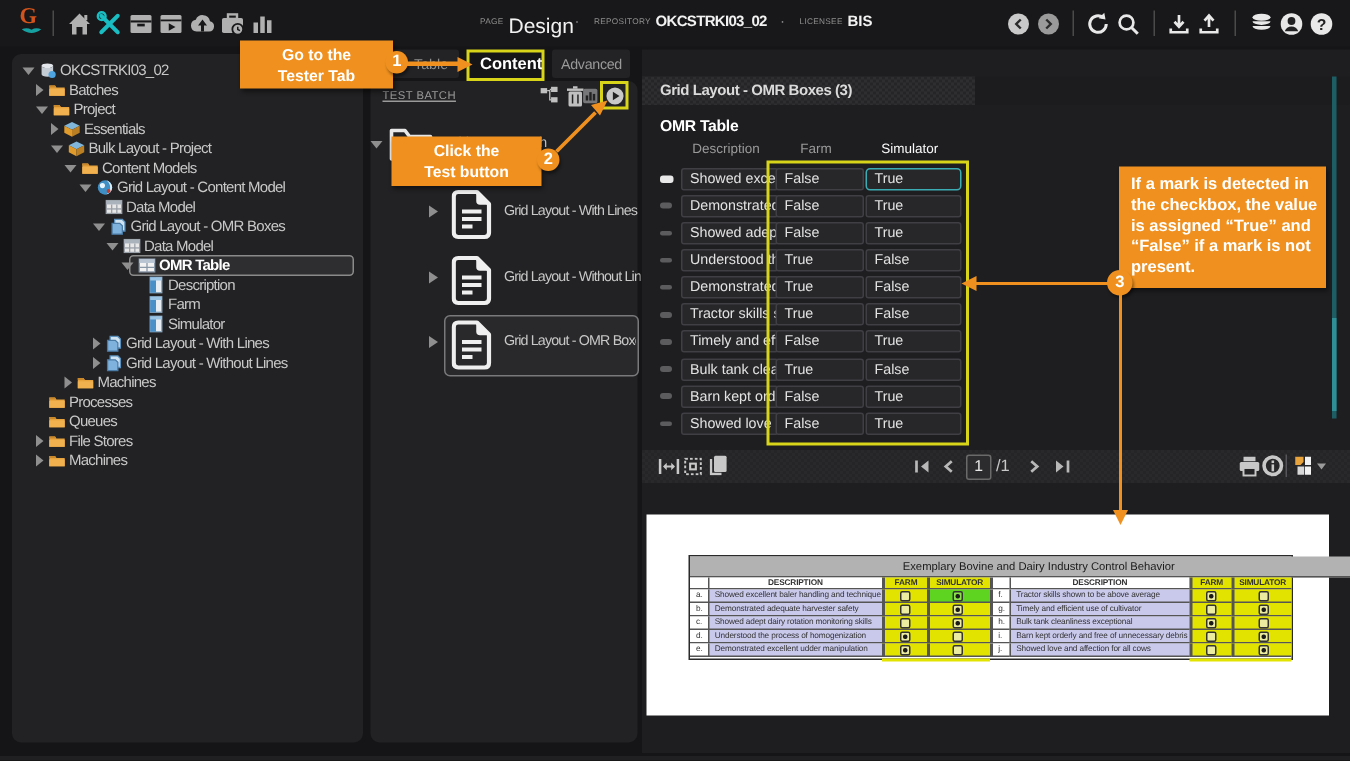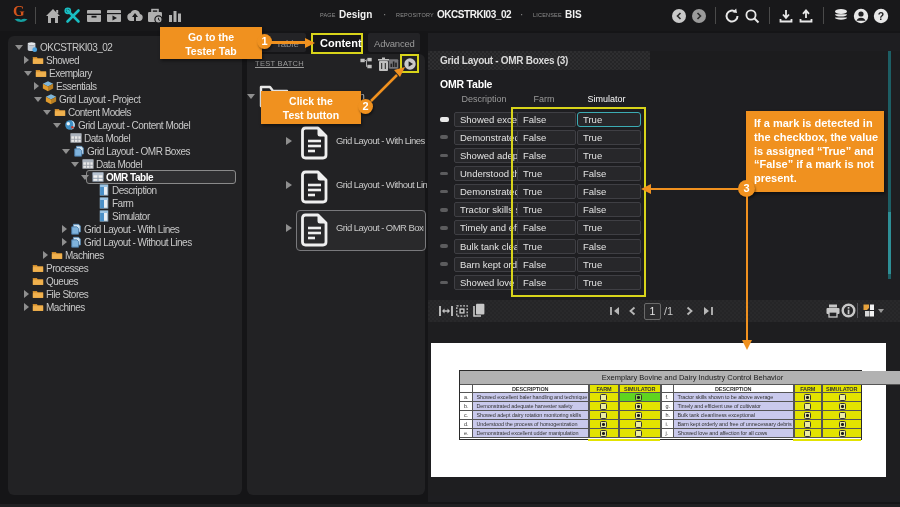--- a/index.html
+++ b/index.html
@@ -70,21 +70,21 @@
     </svg>
   </div>
 <div class="abs" style="left:166px;top:7px;width:18px;height:18px;">
     <svg width="18" height="18" viewBox="0 0 18 18">
       <rect x="3" y="8" width="3" height="7" fill="#b0b0b0"></rect>
       <rect x="7.5" y="4" width="3" height="11" fill="#b0b0b0"></rect>
       <rect x="12" y="6.5" width="3" height="8.5" fill="#b0b0b0"></rect>
     </svg>
   </div>
 <div class="abs" style="left:320px;top:12px;font-size:5.5px;color:#8f8f8f;letter-spacing:0.2px;">PAGE</div>
-<div class="abs" style="left:339px;top:9px;font-size:10px;font-weight:bold;color:#f2f2f2;">Design</div>
+<div class="abs" style="left:339px;top:9px;font-size:14px;font-weight:normal;color:#f2f2f2;">Design</div>
 <div class="abs" style="left:383px;top:9px;font-size:10px;color:#8f8f8f;">·</div>
 <div class="abs" style="left:396px;top:12px;font-size:5.5px;color:#8f8f8f;letter-spacing:0.2px;">REPOSITORY</div>
 <div class="abs" style="left:437px;top:9px;font-size:10px;font-weight:bold;letter-spacing:-0.45px;color:#f2f2f2;">OKCSTRKI03_02</div>
 <div class="abs" style="left:520px;top:9px;font-size:10px;color:#8f8f8f;">·</div>
 <div class="abs" style="left:533px;top:12px;font-size:5.5px;color:#8f8f8f;letter-spacing:0.2px;">LICENSEE</div>
 <div class="abs" style="left:565px;top:9px;font-size:10px;font-weight:bold;color:#f2f2f2;">BIS</div>
 <div class="abs" style="left:672px;top:9px;width:14px;height:14px;border-radius:50%;background:#c9c9c9;">
     <svg width="14" height="14" viewBox="0 0 14 14">
       <path d="M8.5 4 L5.5 7 L8.5 10" stroke="#2a2a2a" stroke-width="1.6" fill="none"></path>
     </svg>
@@ -155,32 +155,32 @@
   </div>
 <div class="abs" style="left:24px;top:53.5px;height:13px;display:flex;align-items:center;">
     <span class="arrow-r" style="margin-right:3px;"></span>
     <span style="margin-right:2px;">
       <svg width="12" height="12" viewBox="0 0 14 13">
         <path d="M1 3 L1 11 L13 11 L13 4.5 L6.5 4.5 L5.5 3 Z" fill="#e8a33d"></path>
         <path d="M1 3 L5.5 3 L6.5 4.5 L1 4.5 Z" fill="#c9882a"></path>
         <rect x="1" y="5.6" width="12" height="5.4" fill="#f0b14e"></rect>
       </svg>
     </span>
-    <span class="tlabel">Showed</span>
+    <span class="tlabel">Batches</span>
   </div>
 <div class="abs" style="left:24px;top:66.5px;height:13px;display:flex;align-items:center;">
     <span class="arrow-d" style="margin-right:3px;"></span>
     <span style="margin-right:2px;">
       <svg width="12" height="12" viewBox="0 0 14 13">
         <path d="M1 3 L1 11 L13 11 L13 4.5 L6.5 4.5 L5.5 3 Z" fill="#e8a33d"></path>
         <path d="M1 3 L5.5 3 L6.5 4.5 L1 4.5 Z" fill="#c9882a"></path>
         <rect x="1" y="5.6" width="12" height="5.4" fill="#f0b14e"></rect>
       </svg>
     </span>
-    <span class="tlabel">Exemplary</span>
+    <span class="tlabel">Project</span>
   </div>
 <div class="abs" style="left:34px;top:79.5px;height:13px;display:flex;align-items:center;">
     <span class="arrow-r" style="margin-right:3px;"></span>
     <span style="margin-right:2px;">
       <svg width="12" height="12" viewBox="0 0 14 13">
         <path d="M7 1 L13 4 L7 7 L1 4 Z" fill="#7fb6d9"></path>
         <path d="M1 4 L7 7 L7 12.5 L1 9.5 Z" fill="#e09b2d"></path>
         <path d="M13 4 L7 7 L7 12.5 L13 9.5 Z" fill="#b97f22"></path>
       </svg>
     </span>
@@ -188,21 +188,21 @@
   </div>
 <div class="abs" style="left:34px;top:92.5px;height:13px;display:flex;align-items:center;">
     <span class="arrow-d" style="margin-right:3px;"></span>
     <span style="margin-right:2px;">
       <svg width="12" height="12" viewBox="0 0 14 13">
         <path d="M7 1 L13 4 L7 7 L1 4 Z" fill="#7fb6d9"></path>
         <path d="M1 4 L7 7 L7 12.5 L1 9.5 Z" fill="#e09b2d"></path>
         <path d="M13 4 L7 7 L7 12.5 L13 9.5 Z" fill="#b97f22"></path>
       </svg>
     </span>
-    <span class="tlabel">Grid Layout - Project</span>
+    <span class="tlabel">Bulk Layout - Project</span>
   </div>
 <div class="abs" style="left:43px;top:105.5px;height:13px;display:flex;align-items:center;">
     <span class="arrow-d" style="margin-right:3px;"></span>
     <span style="margin-right:2px;">
       <svg width="12" height="12" viewBox="0 0 14 13">
         <path d="M1 3 L1 11 L13 11 L13 4.5 L6.5 4.5 L5.5 3 Z" fill="#e8a33d"></path>
         <path d="M1 3 L5.5 3 L6.5 4.5 L1 4.5 Z" fill="#c9882a"></path>
         <rect x="1" y="5.6" width="12" height="5.4" fill="#f0b14e"></rect>
       </svg>
     </span>

